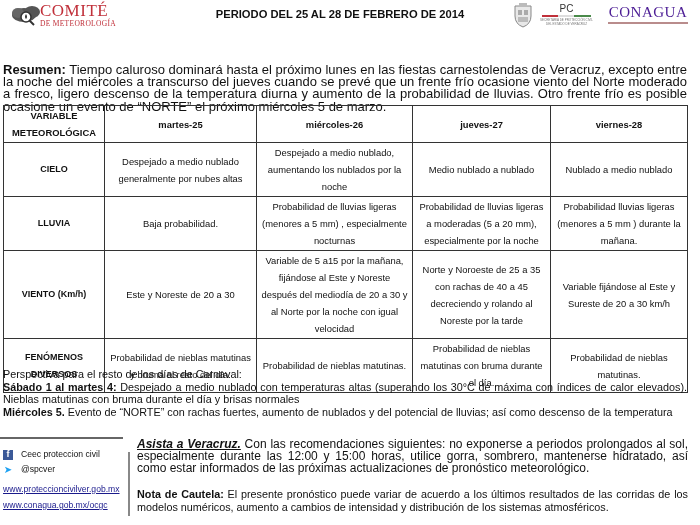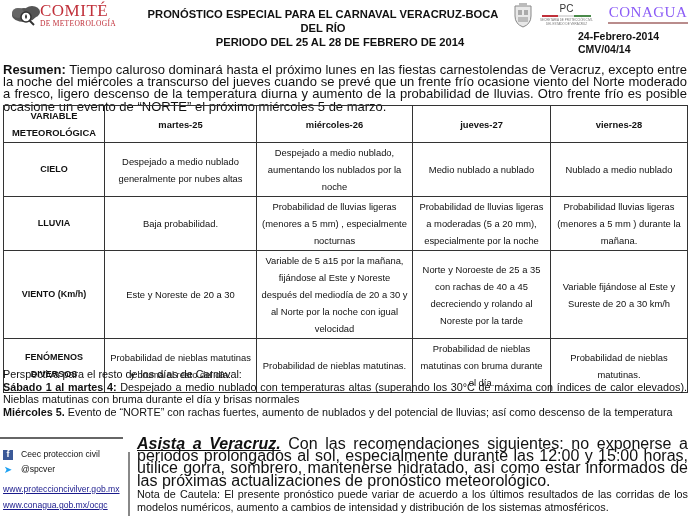--- a/index.html
+++ b/index.html
@@ -14,21 +14,21 @@
 
   .title-block { position: absolute; left: 138px; top: 7px; width: 370px; text-align: center; font-weight: bold; font-size: 11.2px; line-height: 14px; color: #111; }
   .title-block .t2 { padding-left: 34px; }
 
   .logo-shield { position: absolute; left: 512px; top: 2px; width: 22px; height: 26px; }
   .logo-pc { position: absolute; left: 539px; top: 3px; width: 55px; height: 24px; text-align: center; }
   .logo-pc .pc { font-size: 10px; color: #333; line-height: 11px; }
   .logo-pc .bar { height: 2px; background: linear-gradient(90deg, #c0303a 0 33%, #ddd 33% 66%, #4a8a4a 66%); margin: 1px 3px; }
   .logo-pc .tiny { font-size: 3px; color: #777; line-height: 4px; }
   .logo-conagua { position: absolute; left: 606px; top: 4px; width: 84px; text-align: center; }
-  .logo-conagua .name { font-family: "Liberation Serif", serif; font-size: 15px; color: #8b5cf6; letter-spacing: 0.5px; line-height: 16px; }
+  .logo-conagua .name { font-family: "Liberation Serif", serif; font-size: 15px; color: #4c1d95; letter-spacing: 0.5px; line-height: 16px; }
   .logo-conagua .sub { height: 2px; margin: 2px 2px 0; background: #b98c8c; }
 
   .meta { position: absolute; left: 578px; top: 30px; font-weight: bold; font-size: 10.5px; line-height: 13px; color: #111; }
 
   .resumen { position: absolute; left: 3px; top: 58px; width: 684px; font-size: 13px; line-height: 12.2px; text-align: justify; font-family: "Liberation Sans", sans-serif; margin-top: 6px; }
   .resumen b { font-weight: bold; }
 
   table.forecast { position: absolute; left: 3px; top: 105px; width: 684px; border-collapse: collapse; table-layout: fixed; font-size: 9.4px; line-height: 17px; }
   table.forecast td, table.forecast th { border: 1.4px solid #333; text-align: center; vertical-align: middle; padding: 1px 4px; }
   table.forecast th { font-weight: bold; font-size: 9.4px; }
@@ -49,44 +49,43 @@
   .social { position: absolute; left: 3px; top: 448px; width: 120px; font-size: 8.6px; line-height: 11px; }
   .social .row { display: flex; align-items: center; height: 13px; margin-bottom: 2px; }
   .social .ico { width: 10px; height: 10px; margin-right: 8px; display: inline-flex; align-items: center; justify-content: center; }
   .social .fb { background: #3b5998; color: #fff; font-weight: bold; font-size: 9px; font-family: "Liberation Sans", sans-serif; }
   .social .tw { color: #1da1f2; font-size: 10px; }
   .social a { color: #1a1a8c; text-decoration: underline; font-size: 8.6px; display: block; margin-top: 8px; }
   .social a + a { margin-top: 5px; }
 
   .vsep { position: absolute; left: 128px; top: 452px; width: 2px; height: 64px; background: #888; }
 
-  .asista { position: absolute; left: 137px; top: 438px; width: 551px; font-size: 16px; line-height: 12.2px; text-align: justify; }
+  .asista { position: absolute; left: 137px; top: 438px; width: 551px; font-size: 12px; line-height: 12.2px; text-align: justify; }
   .asista .lead { font-weight: bold; font-style: italic; text-decoration: underline; }
   .nota { position: absolute; left: 137px; top: 488px; width: 551px; font-size: 10.8px; line-height: 12.6px; text-align: justify; }
-  .nota b { font-weight: normal; }
+  .nota b { font-weight: bold; }
 </style>
 </head>
 <body>
 
 <div class="header">
   <div class="logo-comite">
     <svg class="cloud" viewBox="0 0 34 22">
       <ellipse cx="14" cy="11" rx="12" ry="7" fill="#555"></ellipse>
       <ellipse cx="22" cy="8" rx="8" ry="6" fill="#555"></ellipse>
       <ellipse cx="8" cy="9" rx="6" ry="5" fill="#666"></ellipse>
       <circle cx="16" cy="13" r="5" fill="#fff" stroke="#333" stroke-width="1.5"></circle>
       <path d="M16 10 Q18 13 16 15 Q14 13 16 10Z" fill="#333"></path>
       <line x1="19.5" y1="16.5" x2="24" y2="21" stroke="#333" stroke-width="2"></line>
     </svg>
     <span class="word">COMITÉ</span>
     <span class="sub">DE METEOROLOGÍA</span>
   </div>
 
   <div class="title-block">
-    <div>PRONÓSTICO ESPECIAL PARA EL CARNAVAL VERACRUZ-BOCA DEL RÍO</div>
     <div class="t2">PERIODO DEL 25 AL 28 DE FEBRERO DE 2014</div>
   </div>
 
   <svg class="logo-shield" viewBox="0 0 22 26">
     <path d="M3 4 L19 4 L19 14 Q19 22 11 25 Q3 22 3 14 Z" fill="#e8e8e8" stroke="#888" stroke-width="1"></path>
     <rect x="7" y="1" width="8" height="4" fill="#bbb"></rect>
     <rect x="6" y="8" width="4" height="5" fill="#aaa"></rect>
     <rect x="12" y="8" width="4" height="5" fill="#aaa"></rect>
     <rect x="6" y="15" width="10" height="5" fill="#bbb"></rect>
   </svg>
@@ -95,24 +94,20 @@
     <div class="pc">PC</div>
     <div class="bar"></div>
     <div class="tiny">SECRETARÍA DE PROTECCIÓN CIVIL DEL ESTADO DE VERACRUZ</div>
   </div>
 
   <div class="logo-conagua">
     <div class="name">CONAGUA</div>
     <div class="sub"></div>
   </div>
 
-  <div class="meta">
-    <div>24-Febrero-2014</div>
-    <div>CMV/04/14</div>
-  </div>
 </div>
 
 <p class="resumen"><b>Resumen:</b><span> Tiempo caluroso dominará hasta el próximo lunes en las fiestas carnestolendas de Veracruz, excepto entre la noche del miércoles a transcurso del jueves cuando se prevé que un frente frío ocasione viento del Norte moderado a fresco, ligero descenso de la temperatura diurna y aumento de la probabilidad de lluvias. Otro frente frío es posible ocasione un evento de “NORTE” el próximo miércoles 5 de marzo.</span></p>
 
 <table class="forecast">
   <colgroup>
     <col style="width:101px">
       <col style="width:152px">
       <col style="width:156px">
       <col style="width:138px">

